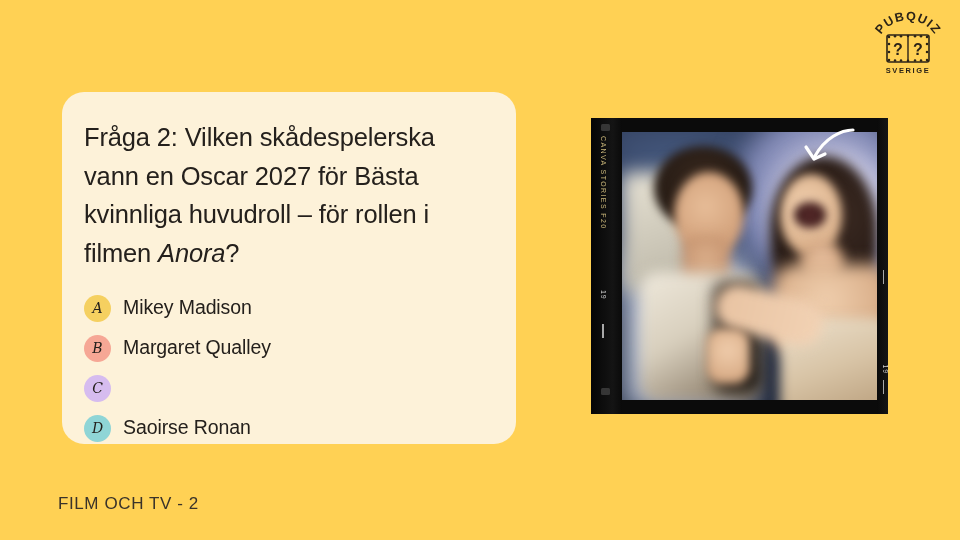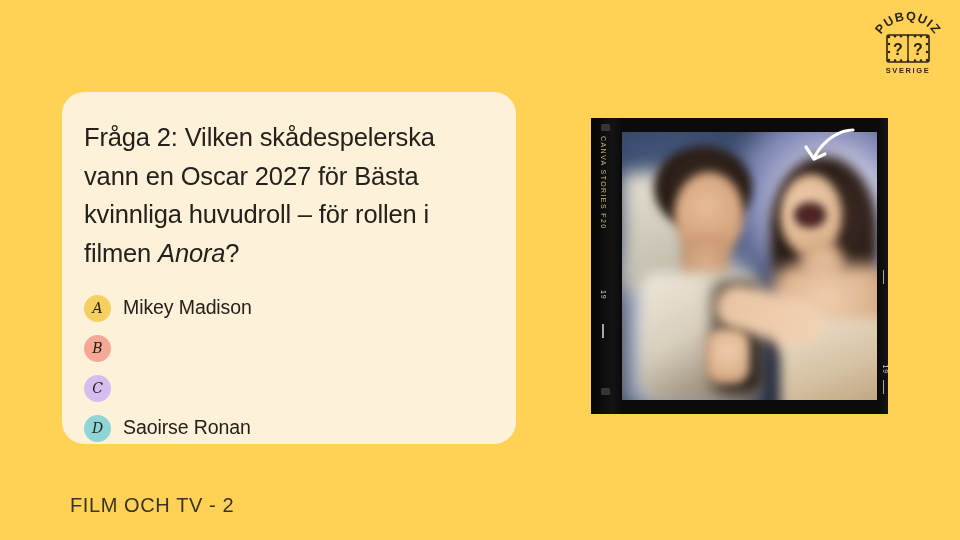--- a/index.html
+++ b/index.html
@@ -79,23 +79,23 @@
   .option-label {
     font-size: 19.5px;
     color: #24201c;
     letter-spacing: -0.1px;
     line-height: 1;
   }
 
   
   #footer-category {
     position: absolute;
-    left: 70px;
+    left: 58px;
     top: 494px;
-    font-size: 20px;
+    font-size: 17px;
     letter-spacing: 0.6px;
     color: #3a332a;
   }
 
   
   #photo-frame {
     position: absolute;
     left: 591px;
     top: 118px;
     width: 297px;
@@ -309,20 +309,21 @@
       <span class="option-badge" style="background:#F5D060">
           <span>A</span>
         </span>
       <span class="option-label">Mikey Madison</span>
     </div>
 
     <div class="option-row">
       <span class="option-badge" style="background:#F6A795">
           <span>B</span>
         </span>
+      <span class="option-label">Margaret Qualley</span>
     </div>
 
     <div class="option-row">
       <span class="option-badge" style="background:#D6BCEF">
           <span>C</span>
         </span>
     </div>
 
     <div class="option-row">
       <span class="option-badge" style="background:#8FD5D6">

